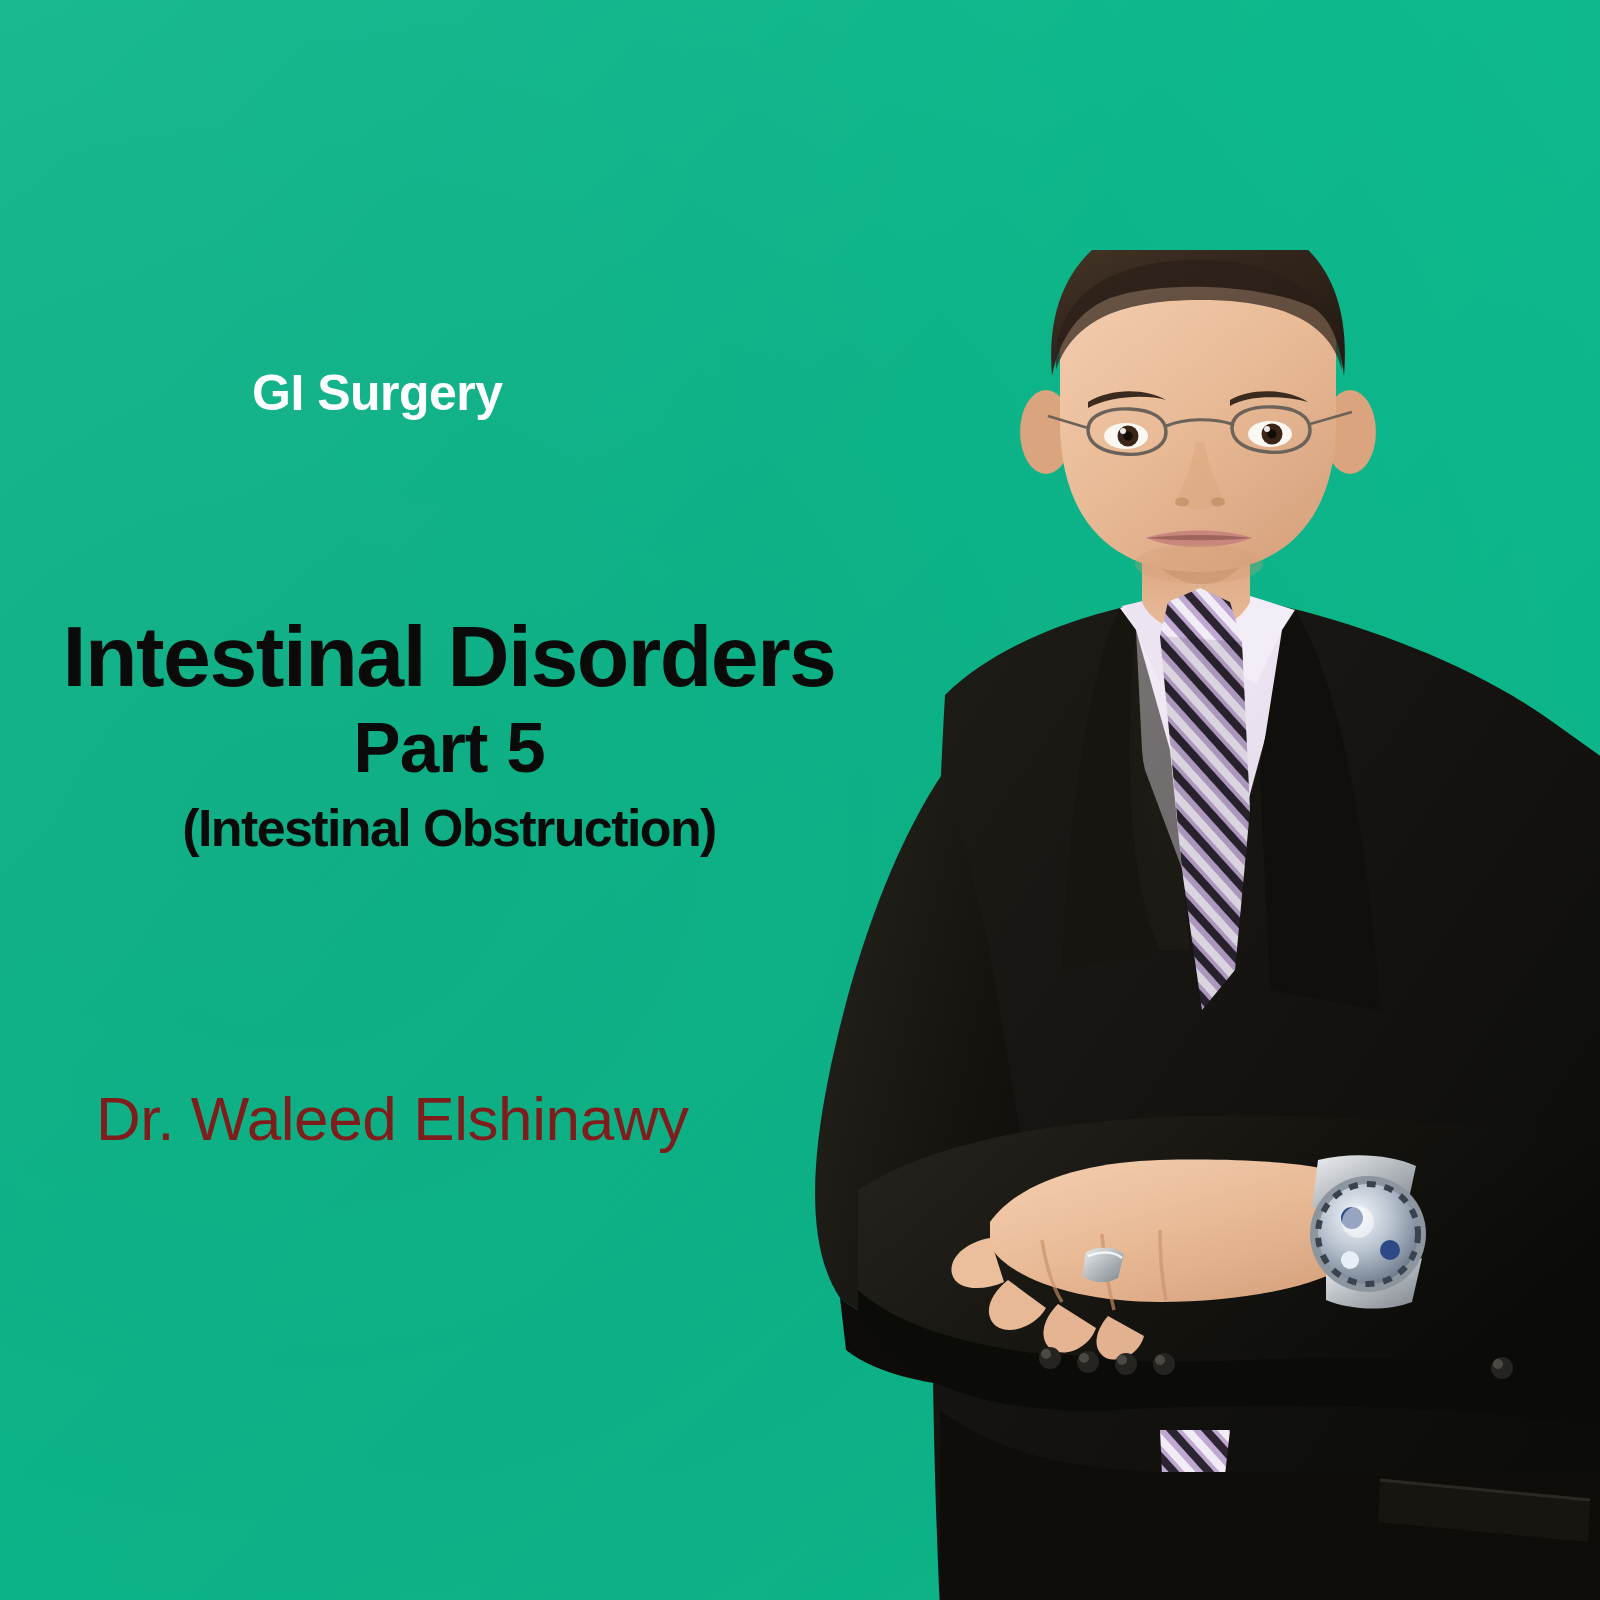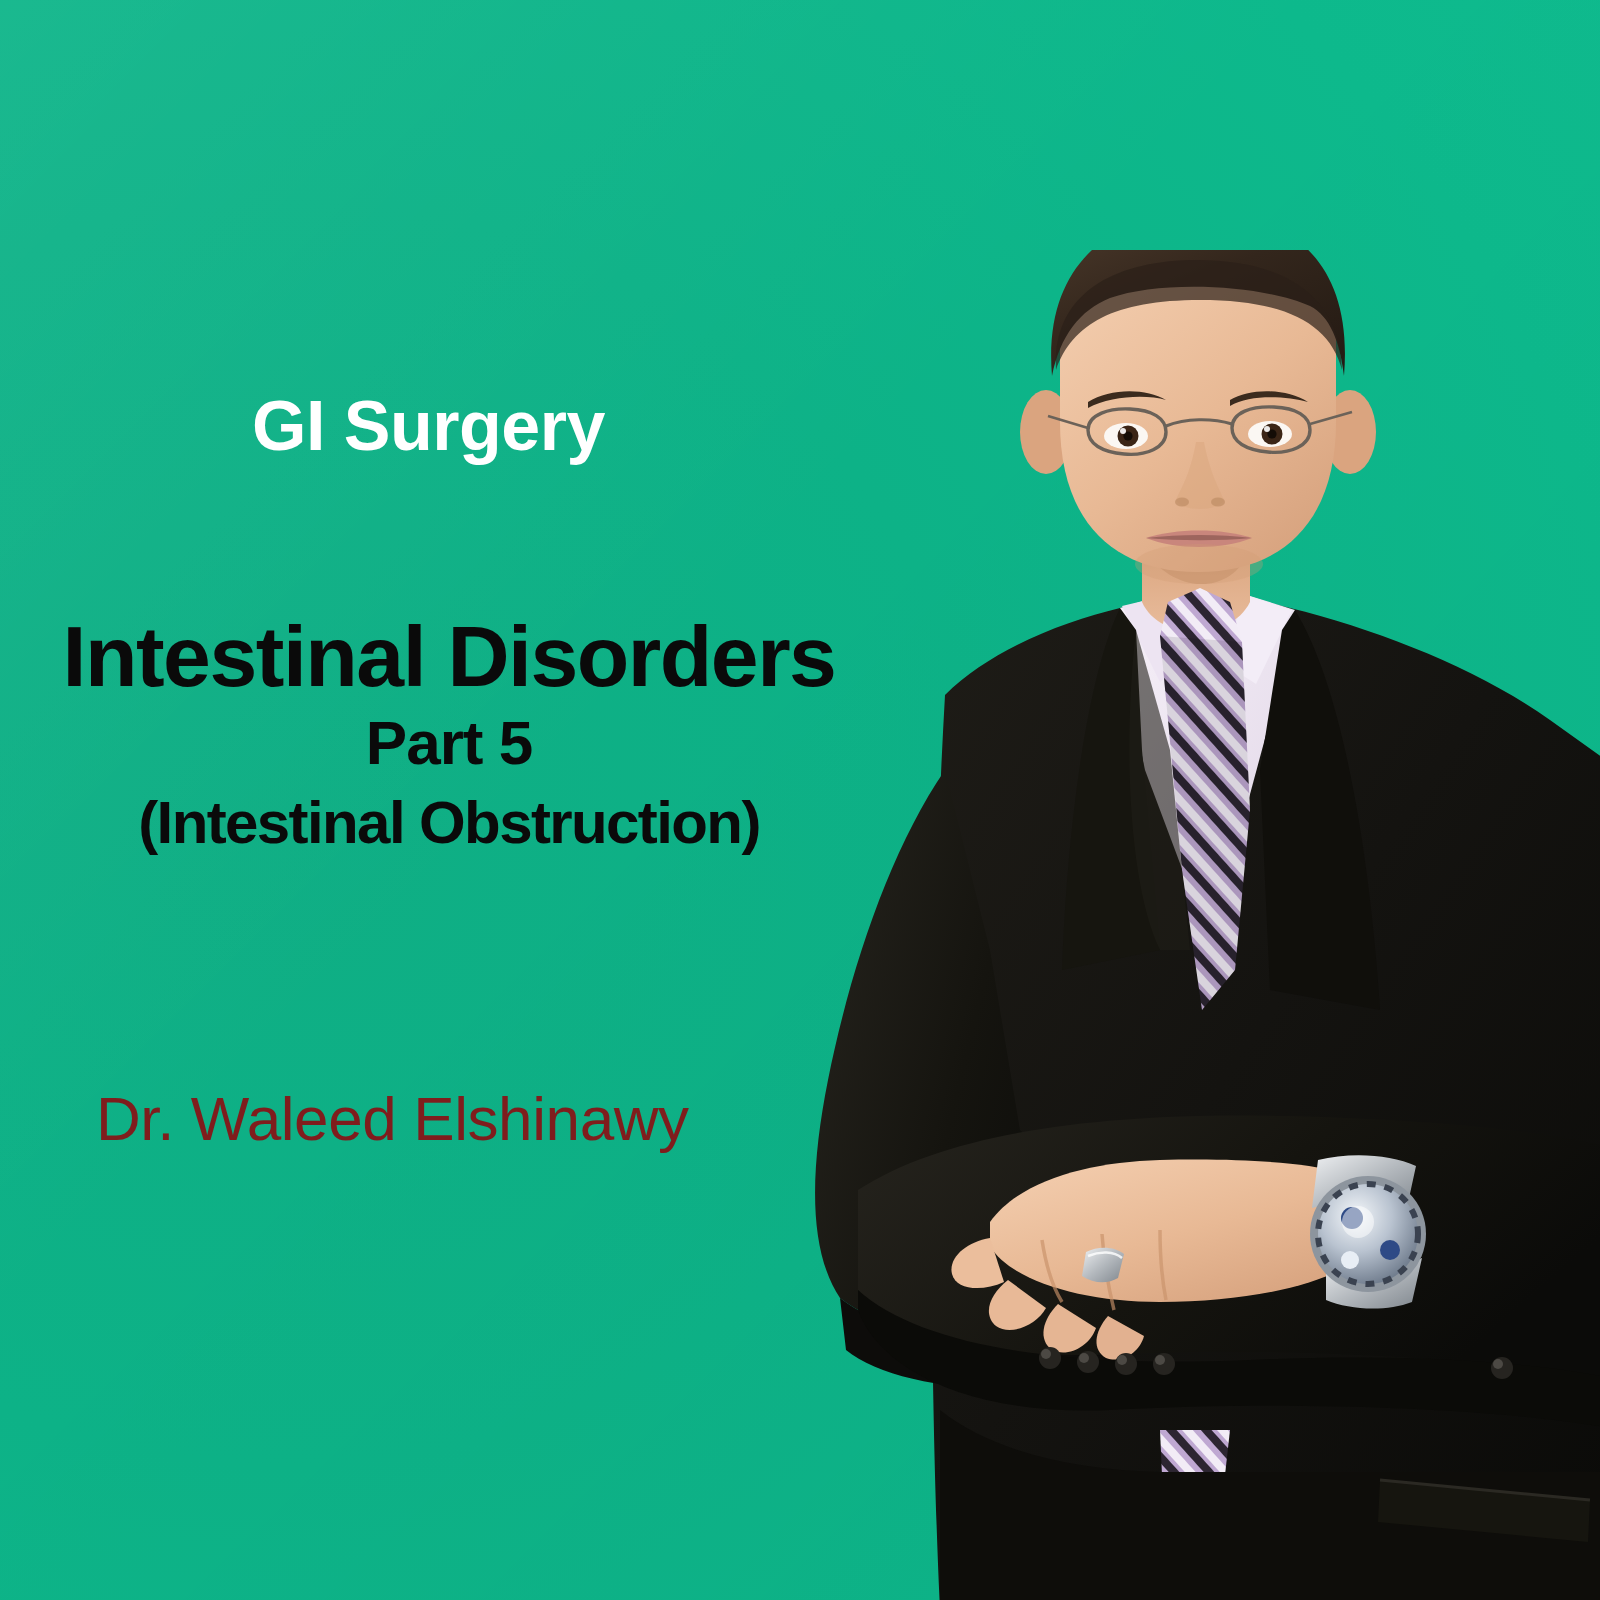--- a/index.html
+++ b/index.html
@@ -26,22 +26,22 @@
     position: absolute;
     inset: 0;
     background: linear-gradient(135deg, rgba(255,255,255,0.055) 0%, rgba(255,255,255,0.0) 42%, rgba(0,0,0,0.035) 100%);
     pointer-events: none;
   }
 
   
   .kicker {
     position: absolute;
     left: 252px;
-    top: 390px;
-    font-size: 70px;
+    top: 367px;
+    font-size: 50px;
     font-weight: 700;
     letter-spacing: -0.5px;
     color: #FFFFFF;
     line-height: 1.05;
     white-space: nowrap;
   }
   .titleblock {
     position: absolute;
     left: 18px;
     top: 612px;
@@ -50,28 +50,28 @@
     color: #0A0A0A;
     line-height: 1.04;
   }
   .title-line-1 {
     font-size: 86px;
     font-weight: 700;
     letter-spacing: -1.5px;
     white-space: nowrap;
   }
   .title-line-2 {
-    font-size: 62px;
+    font-size: 71px;
     font-weight: 700;
     letter-spacing: -1px;
     margin-top: 10px;
     white-space: nowrap;
   }
   .title-line-3 {
-    font-size: 60px;
+    font-size: 52px;
     font-weight: 700;
     letter-spacing: -1.6px;
     margin-top: 16px;
     white-space: nowrap;
   }
   .presenter {
     position: absolute;
     left: 96px;
     top: 1083px;
     font-size: 62px;

